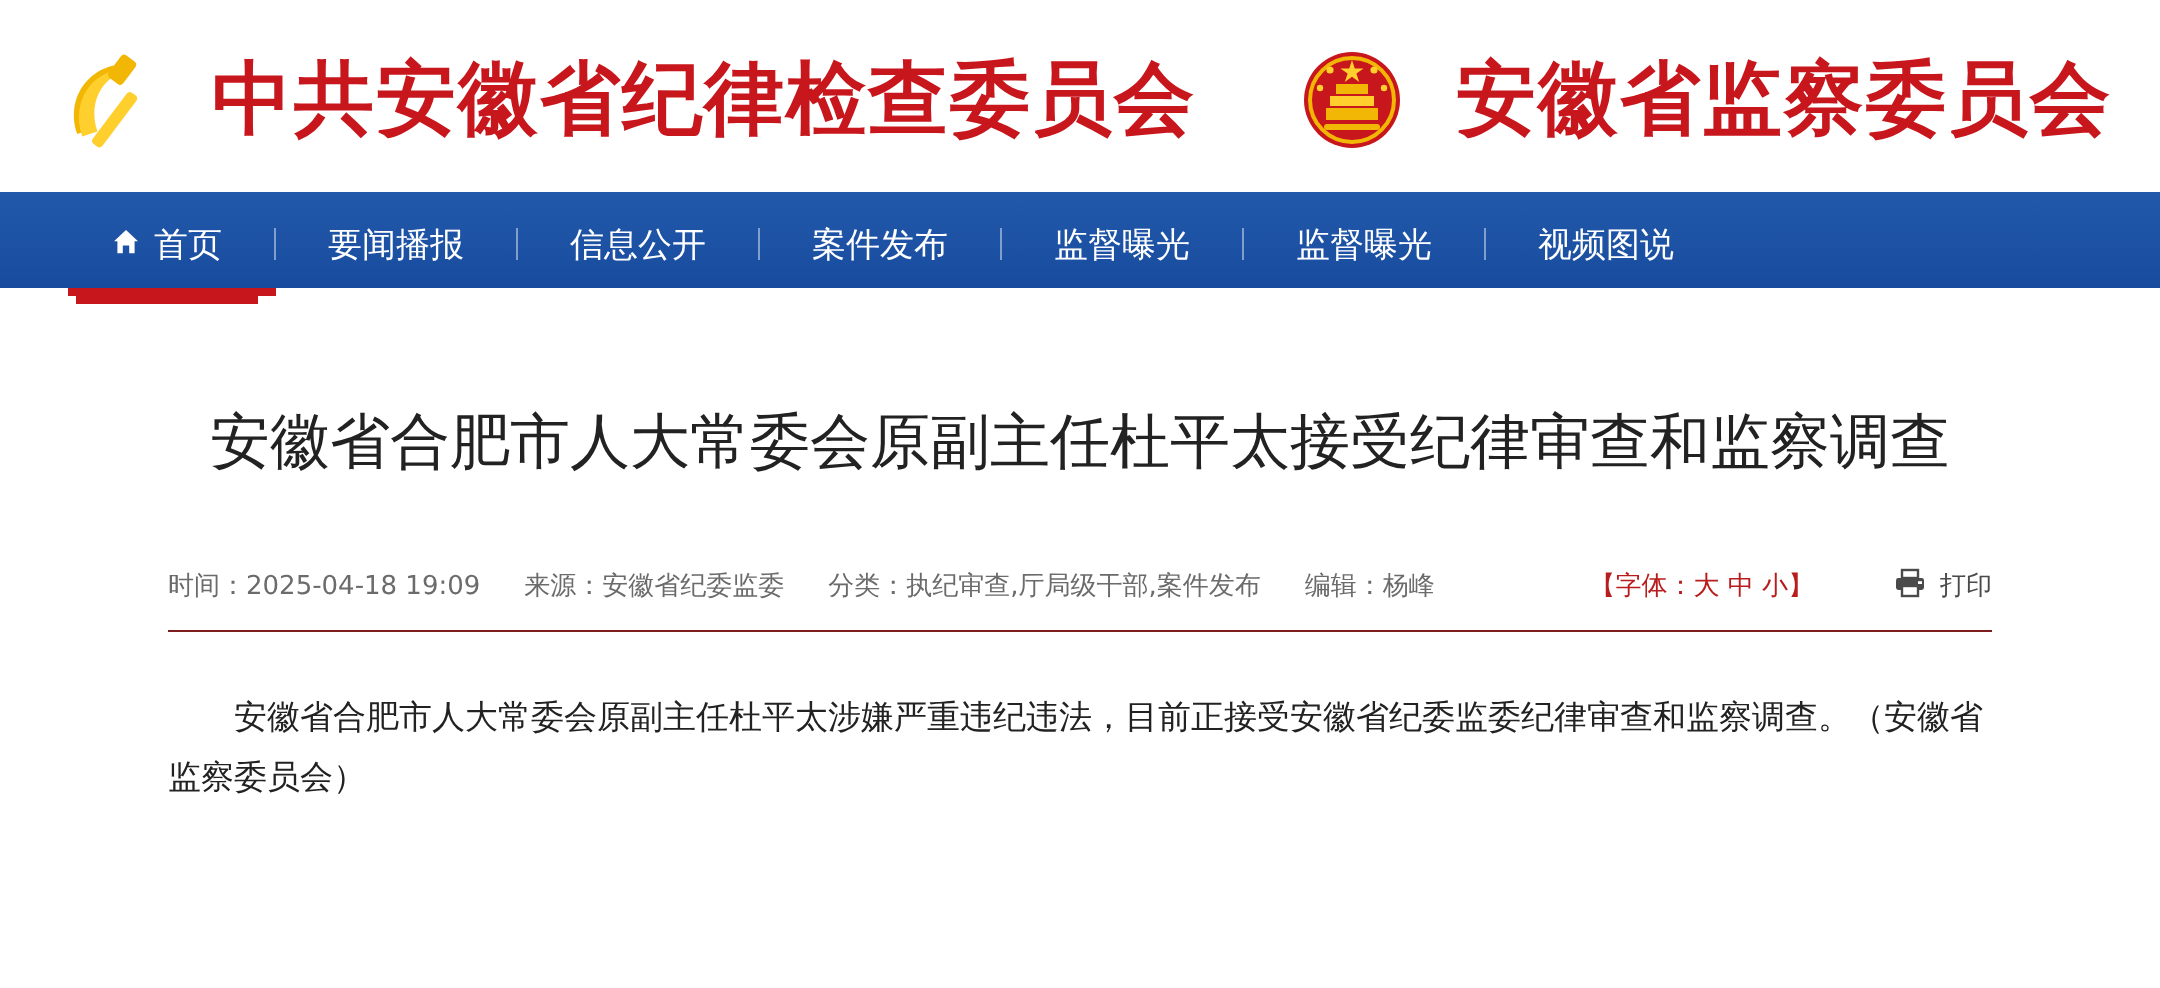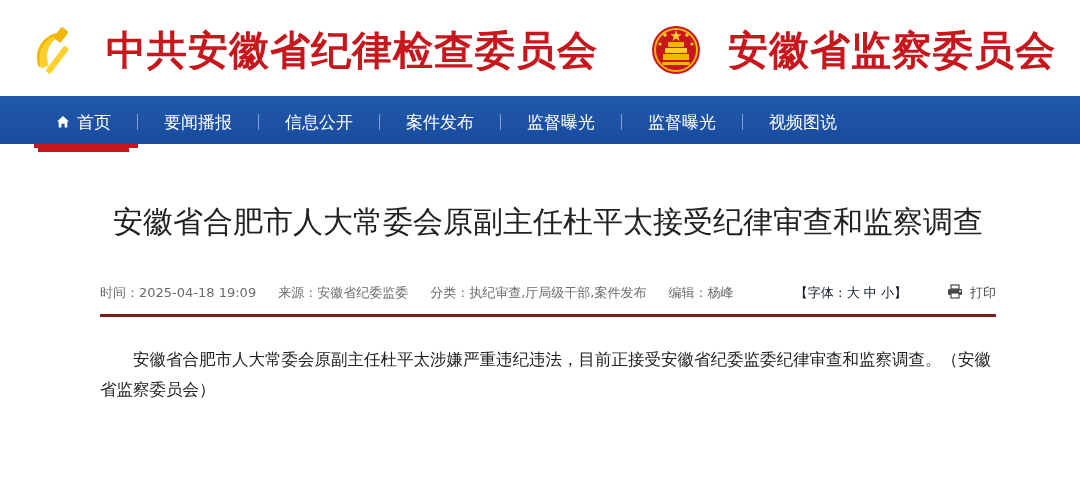--- a/index.html
+++ b/index.html
@@ -125,36 +125,35 @@
     left: 34px;
     bottom: 0px;
     width: 104px;
     height: 4px;
     background: #c8161d;
   }
 
   
   .article {
     padding: 52px 84px 0 84px;
-    margin-left: 16px;
   }
   .article-title {
     font-family: "DejaVu Sans", "Liberation Sans", sans-serif;
     font-size: 30px;
     color: #222222;
     text-align: center;
     line-height: 1.45;
     font-weight: normal;
     margin: 0;
     padding: 0 6px;
   }
 
   .meta {
     margin-top: 40px;
-    border-bottom: 3px solid #7f1d1d;
+    border-bottom: 1px solid #7f1d1d;
     padding-bottom: 12px;
     display: flex;
     align-items: center;
     font-size: 13px;
     color: #6b6b6b;
     font-family: "DejaVu Sans", "Liberation Sans", sans-serif;
     white-space: nowrap;
   }
   .meta-left {
     display: flex;
@@ -162,21 +161,21 @@
     gap: 22px;
   }
   .meta-item { display: inline-block; }
   .meta-right {
     margin-left: auto;
     display: flex;
     align-items: center;
     gap: 40px;
   }
   .fontsize-box {
-    color: #0f172a;
+    color: #b91c1c;
   }
   .fontsize-box .fs-opt { cursor: pointer; }
   .print {
     display: flex;
     align-items: center;
     gap: 7px;
     color: #4a4a4a;
     cursor: pointer;
   }
   .printer-icon { display: inline-block; }

